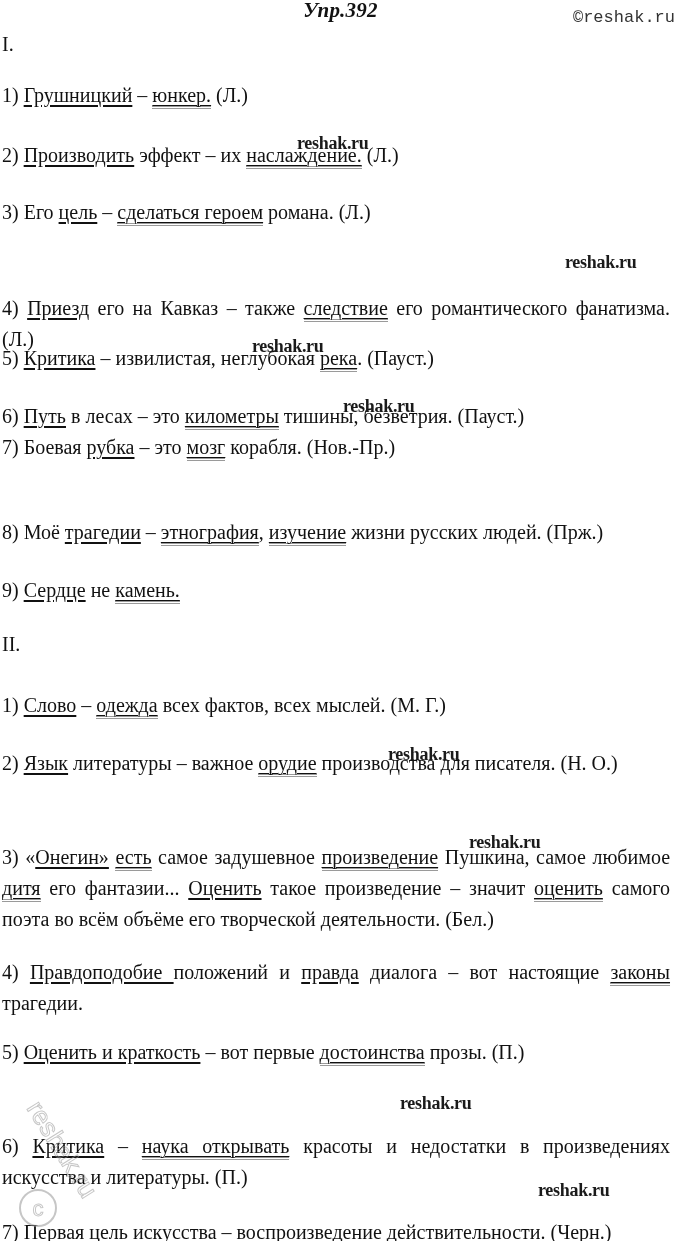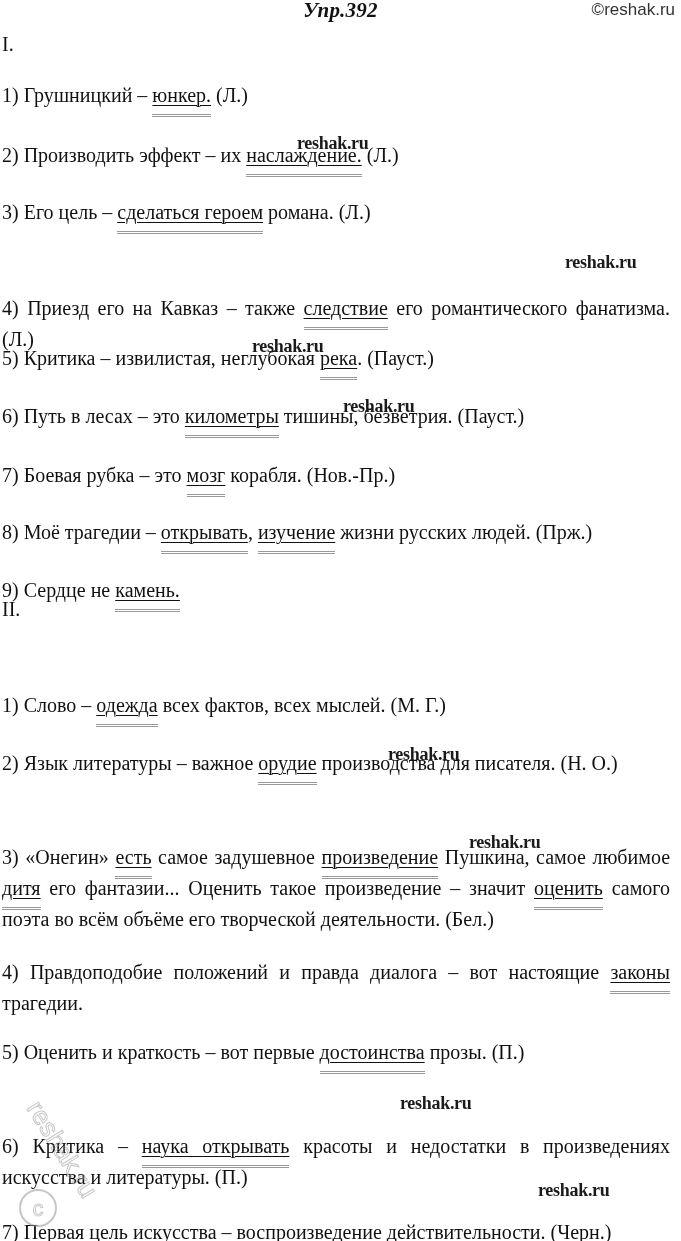--- a/index.html
+++ b/index.html
@@ -21,23 +21,23 @@
       left: 0;
       width: 681px;
       text-align: center;
       font-size: 21px;
       font-weight: bold;
       font-style: italic;
       letter-spacing: 0.2px;
     }
     .copyright {
       position: absolute;
-      top: 0px;
+      top: 8px;
       right: 6px;
-      font-family: Liberation Sans, sans-serif;
+      font-family: Liberation Mono, monospace;
       font-size: 17px;
       color: #333333;
     }
     .section-heading {
       position: absolute;
       left: 2px;
       font-size: 20px;
     }
     .item {
       position: absolute;
@@ -45,26 +45,27 @@
       width: 668px;
       font-size: 20px;
       line-height: 31px;
     }
     .item.justify {
       text-align: justify;
       text-align-last: left;
       margin-top: 36px;
     }
     .subj {
+      text-decoration: underline;
       text-decoration-thickness: 1.5px;
       text-underline-offset: 3px;
     }
     .pred {
       border-bottom: 3px double #9a9a9a;
-      padding-bottom: 8px;
+      padding-bottom: 0px;
       text-decoration: underline;
       text-decoration-thickness: 1px;
       text-underline-offset: 3px;
     }
     .wm {
       position: absolute;
       font-family: "Liberation Serif", "DejaVu Serif", serif;
       font-weight: bold;
       font-size: 18px;
       color: #1a1a1a;
@@ -112,36 +113,36 @@
 <div class="item" style="top:343px">
   <span>5)</span>
   <span class="subj">Критика</span><span> – извилистая, неглубокая </span><span class="pred">река</span><span>. (Пауст.)</span>
 </div>
 
 <div class="item" style="top:401px">
   <span>6)</span>
   <span class="subj">Путь</span><span> в лесах – это </span><span class="pred">километры</span><span> тишины, безветрия. (Пауст.)</span>
 </div>
 
-<div class="item" style="top:460px">
+<div class="item" style="top:432px">
   <span>7)</span>
   <span>Боевая </span><span class="subj">рубка</span><span> – это </span><span class="pred">мозг</span><span> корабля. (Нов.-Пр.)</span>
 </div>
 
 <div class="item" style="top:517px">
   <span>8)</span>
-  <span>Моё </span><span class="subj">трагедии</span><span> – </span><span class="pred">открывать</span><span>, </span><span class="pred">изучение</span><span> жизни русских людей. (Прж.)</span>
+  <span>Моё </span><span class="subj">трагедии</span><span> – </span><span class="pred">этнография</span><span>, </span><span class="pred">изучение</span><span> жизни русских людей. (Прж.)</span>
 </div>
 
 <div class="item" style="top:575px">
   <span>9)</span>
   <span class="subj">Сердце</span><span> не </span><span class="pred">камень.</span>
 </div>
 
-<div class="section-heading" style="top:598px">II.</div>
+<div class="section-heading" style="top:633px">II.</div>
 
 <div class="item" style="top:690px">
   <span>1)</span>
   <span class="subj">Слово</span><span> – </span><span class="pred">одежда</span><span> всех фактов, всех мыслей. (М. Г.)</span>
 </div>
 
 <div class="item" style="top:748px">
   <span>2)</span>
   <span class="subj">Язык</span><span> литературы – важное </span><span class="pred">орудие</span><span> производства для писателя. (Н. О.)</span>
 </div>

